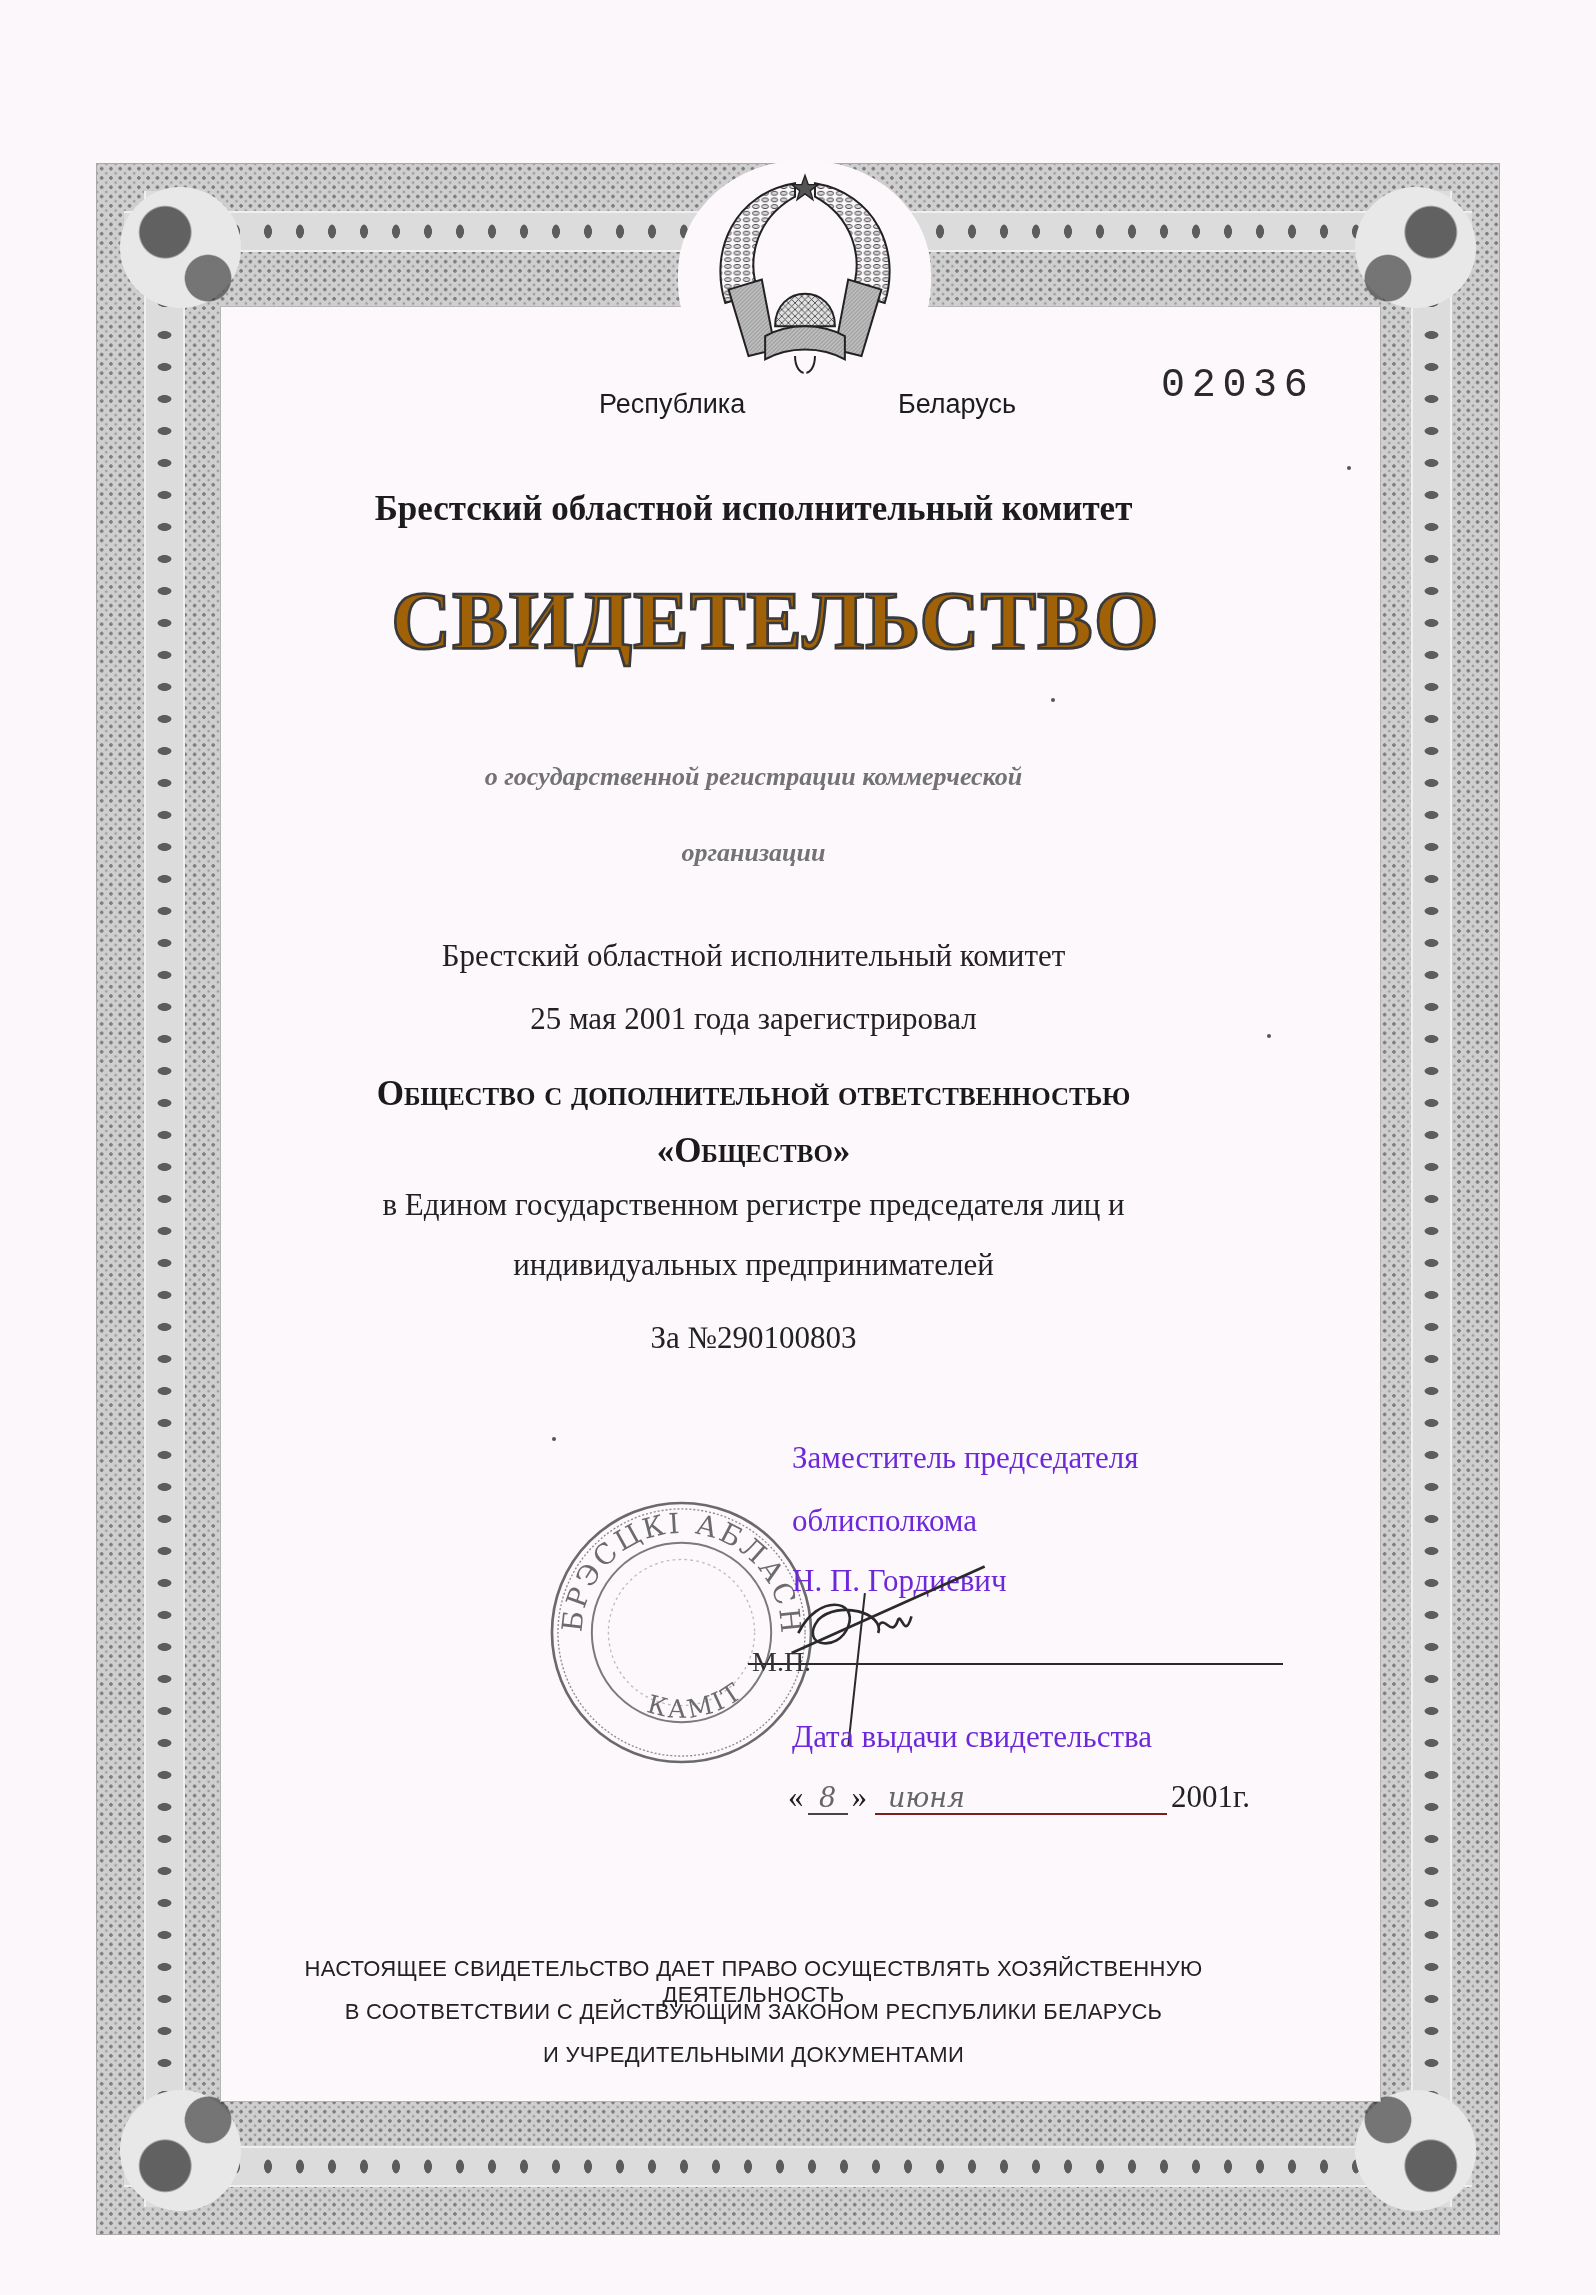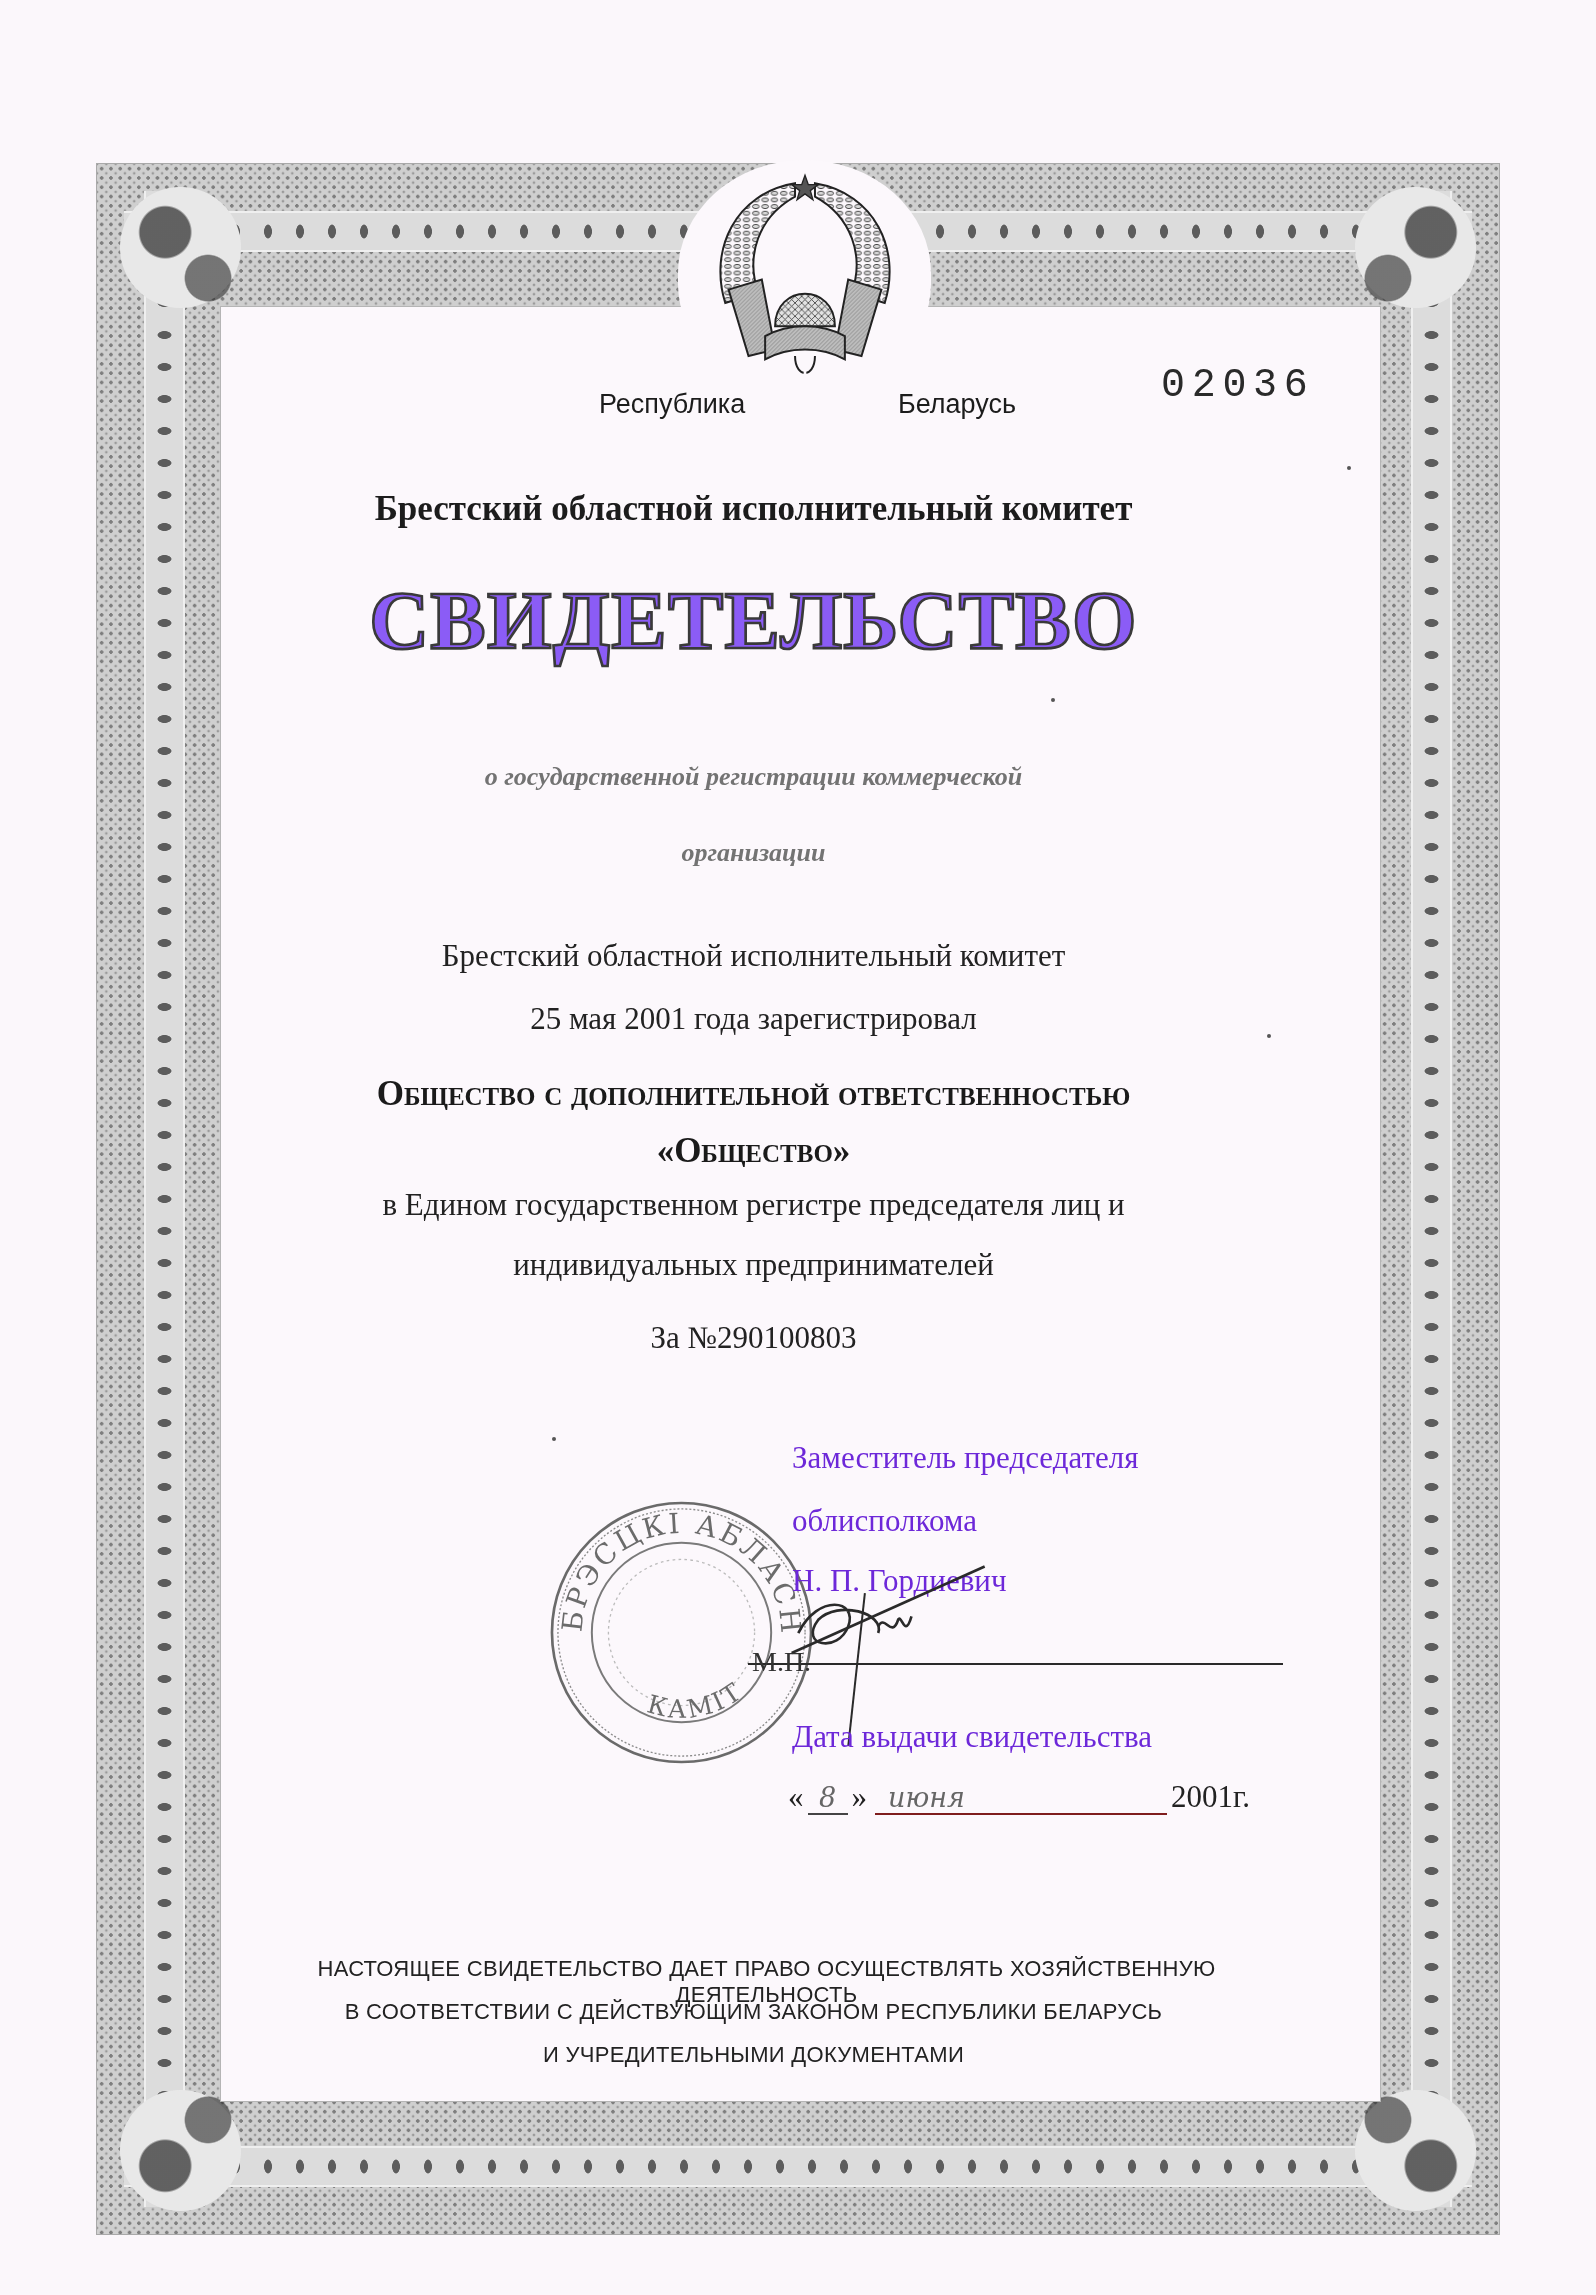--- a/index.html
+++ b/index.html
@@ -66,23 +66,24 @@
   .sans { font-family: "Liberation Sans", "DejaVu Sans", sans-serif; }
   .republic-left  { left: 599px;  top: 389px; font-size: 27px; }
   .republic-right { left: 898px; top: 389px; font-size: 27px; }
   .serial {
     left: 1161px; top: 363px; font-family: "Liberation Mono", "DejaVu Sans Mono", monospace;
     font-size: 40px; letter-spacing: 6.7px; color: #2a2a2a;
   }
   .issuer-top { top: 489px; font-size: 35px; font-weight: bold; }
   .title {
     top: 572px; font-size: 83px; font-weight: bold; letter-spacing: 1.3px;
-    color: #8b5cf6;
+    color: #a16207;
     -webkit-text-stroke: 2.7px #3a3a3a;
     text-shadow: 0 0 0 #3a3a3a;
+    margin-left: 22px;
   }
   .subtitle { font-size: 26px; font-style: italic; font-weight: bold; color: #737373; }
   .subtitle.l1 { top: 762px; }
   .subtitle.l2 { top: 838px; }
   .body { font-size: 31px; color: #222; }
   .issuer-body { top: 938px; }
   .reg-date { top: 1001px; }
   .company { font-size: 35px; font-weight: bold; font-variant: small-caps; color: #1a1a1a; }
   .company.l1 { top: 1074px; }
   .company.l2 { top: 1131px; }
@@ -99,21 +100,21 @@
   }
   .mp { left: 752px; top: 1646px; font-size: 28px; color: #333; }
   .issue-label { top: 1719px; }
   .issue-date-row { position: absolute; left: 788px; top: 1779px; font-size: 31px; color: #222; }
   .issue-date-row .hand {
     font-family: "DejaVu Serif", serif; font-style: italic; color: #666; font-size: 27px;
   }
   .day-field { display: inline-block; min-width: 40px; text-align: center; border-bottom: 2px solid #444; margin: 0 4px; }
   .month-field { display: inline-block; width: 279px; text-align: left; padding-left: 13.3px; border-bottom: 2px solid #7f1d1d; margin-right: 4px; }
   .footer { font-size: 22px; color: #222; letter-spacing: 0.3px; }
-  .footer.l1 { top: 1956px; margin-left: 13px; }
+  .footer.l1 { top: 1956px; }
   .footer.l2 { top: 1999px; }
   .footer.l3 { top: 2042px; }
   
   .seal { position: absolute; left: 542px; top: 1493px; }
   .signature { position: absolute; left: 785px; top: 1553px; }
   .speck { position: absolute; width: 4px; height: 4px; border-radius: 50%; background: #555; }
 </style>
 </head>
 <body>
 

